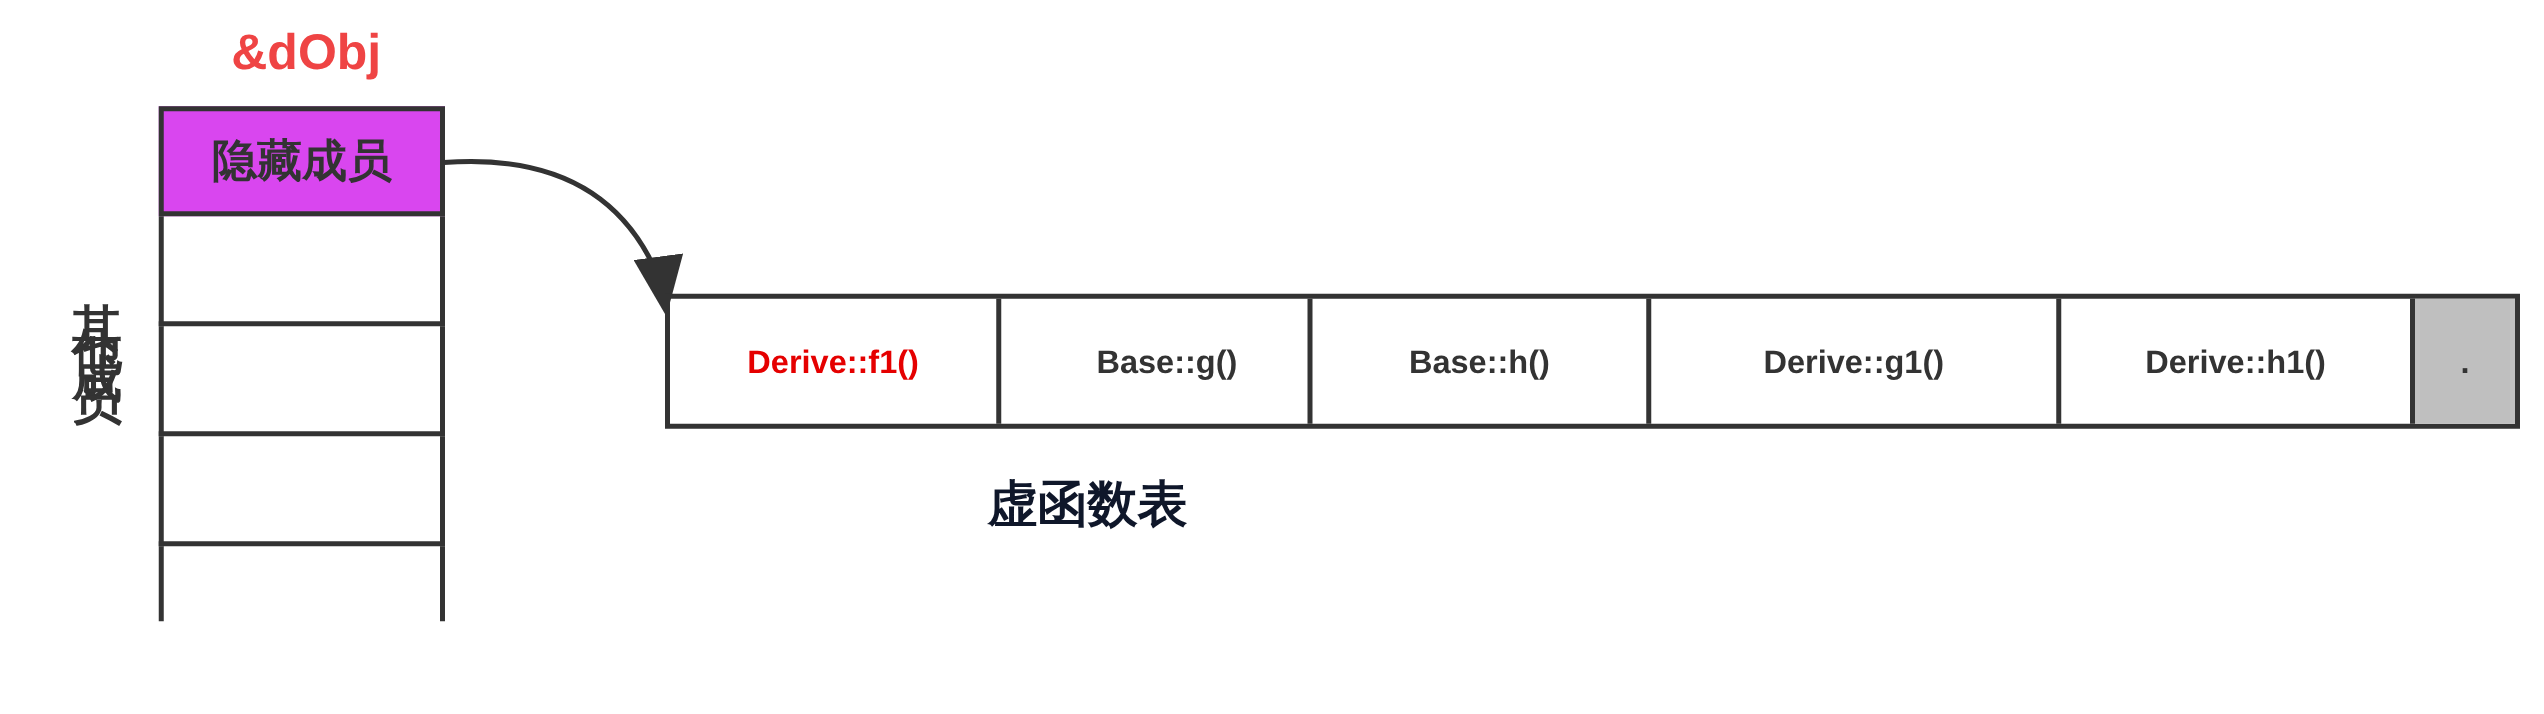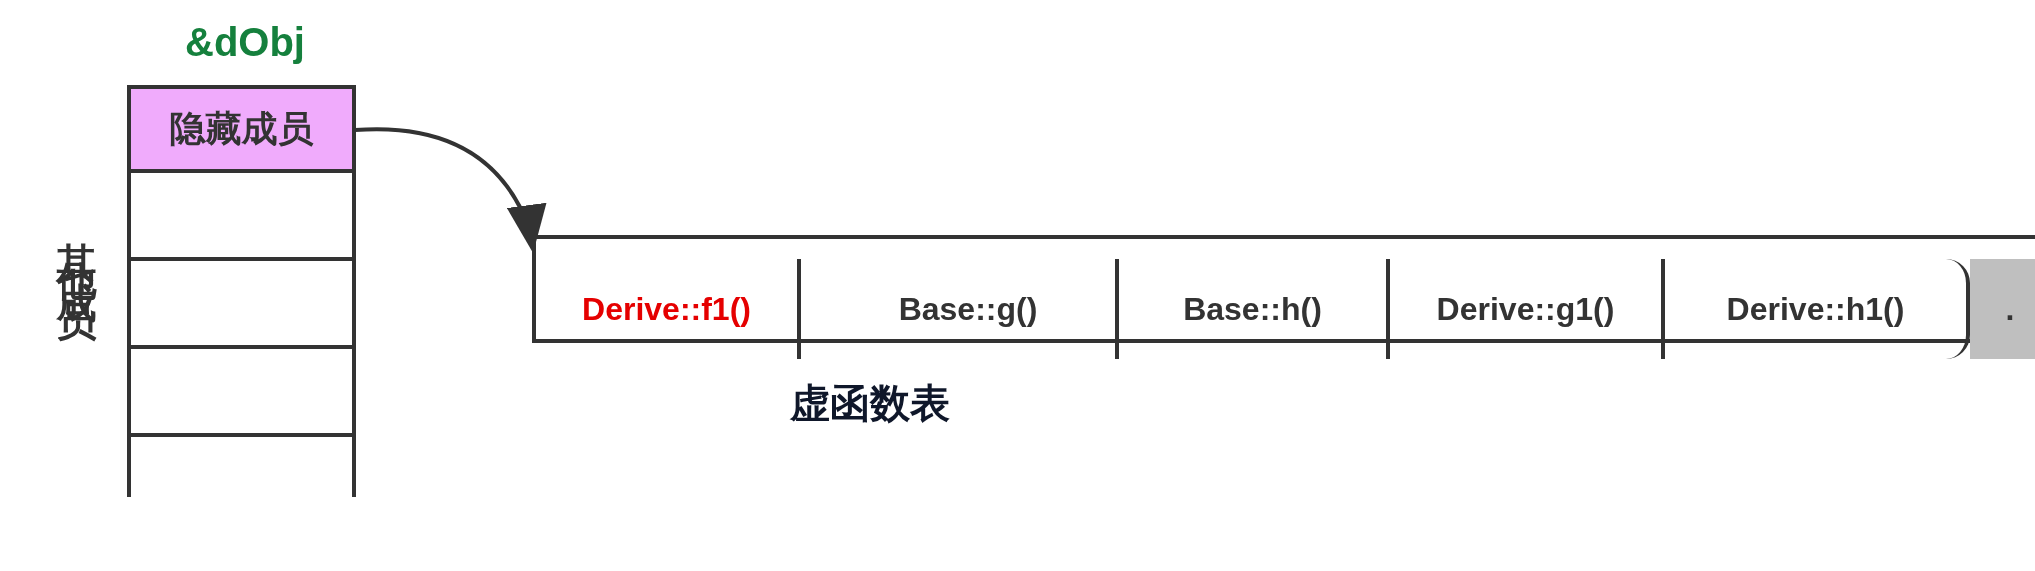--- a/index.html
+++ b/index.html
@@ -13,41 +13,41 @@
       width: 2035px;
       height: 571px;
       position: relative;
     }
     .object-label {
       position: absolute;
       left: 185px;
       top: 20px;
       font-size: 40px;
       font-weight: bold;
-      color: #15803d;
+      color: #ef4444;
     }
     .object-box {
       position: absolute;
       left: 127px;
       top: 85px;
       width: 229px;
     }
     .object-cell {
       height: 88px;
       border-left: 4px solid #333333;
       border-right: 4px solid #333333;
       display: flex;
       align-items: center;
       justify-content: center;
       font-size: 36px;
       font-weight: bold;
       color: #333333;
     }
     .object-cell.hidden-member {
-      background: #f0abfc;
+      background: #d946ef;
       border-top: 4px solid #333333;
       border-bottom: 4px solid #333333;
     }
     .object-cell.row2 {
       border-bottom: 4px solid #333333;
     }
     .object-cell.row3 {
       border-bottom: 4px solid #333333;
     }
     .object-cell.row4 {
@@ -74,26 +74,25 @@
       height: 108px;
       display: flex;
       border: 4px solid #333333;
     }
     .vtable-cell {
       height: 100%;
       border-right: 4px solid #333333;
       display: flex;
       align-items: center;
       justify-content: center;
-      font-size: 32px;
+      font-size: 26px;
       font-weight: bold;
       color: #333333;
       padding: 0 24px;
       white-space: nowrap;
-      margin-top: 20px;
     }
     .vtable-cell:last-child {
       border-right: none;
     }
     .vtable-cell.override {
       color: #e50000;
     }
     .vtable-cell.terminator {
       background: #bfbfbf;
       width: 80px;
@@ -135,20 +134,20 @@
   <defs>
     <marker id="arrowhead" markerWidth="12" markerHeight="10" refX="10" refY="5" orient="auto">
       <polygon points="0 0, 12 5, 0 10" fill="#333333"></polygon>
     </marker>
   </defs>
   <path d="M 5 10 Q 140 0, 180 110 L 182 125" stroke="#333333" stroke-width="4" fill="none" marker-end="url(#arrowhead)"></path>
 </svg>
 
 <div class="vtable" id="vtable-container">
     <div class="vtable-cell override" style="width: 265px;">Derive::f1()</div>
-    <div class="vtable-cell" style="width: 318px; padding-left: 44px;">Base::g()</div>
+    <div class="vtable-cell" style="width: 249px; padding-left: 44px;">Base::g()</div>
     <div class="vtable-cell" style="width: 271px;">Base::h()</div>
-    <div class="vtable-cell" style="width: 275px;">Derive::g1()</div>
-    <div class="vtable-cell" style="width: 305px; border-radius: 24px;">Derive::h1()</div>
+    <div class="vtable-cell" style="width: 328px;">Derive::g1()</div>
+    <div class="vtable-cell" style="width: 283px;">Derive::h1()</div>
     <div class="vtable-cell terminator">.</div>
   </div>
 
 <div class="vtable-label">虚函数表</div>
 
 </body></html>

